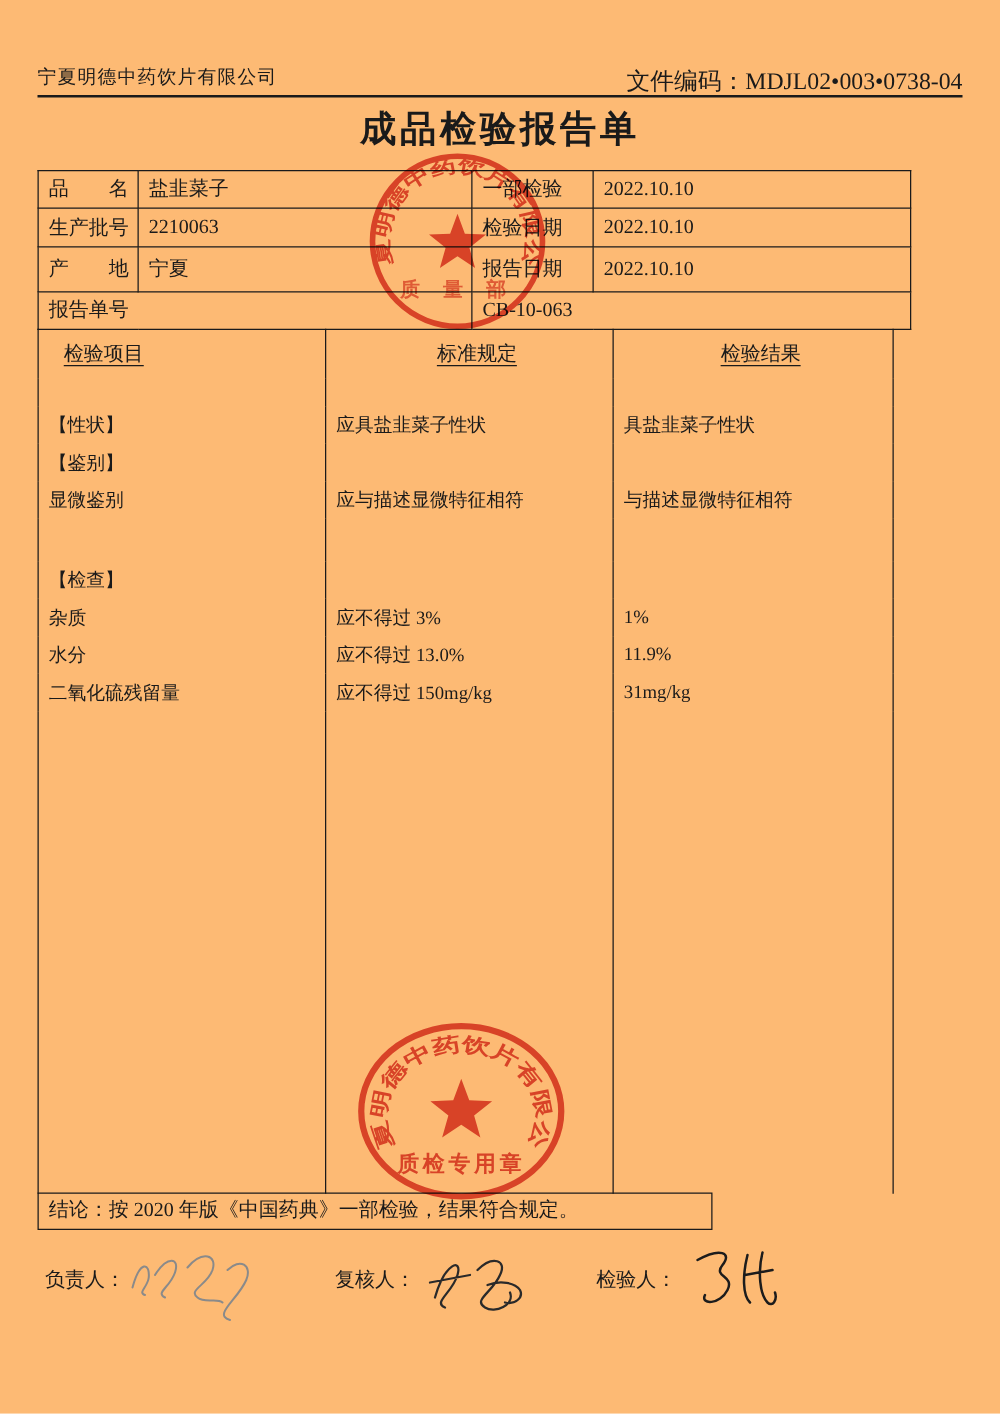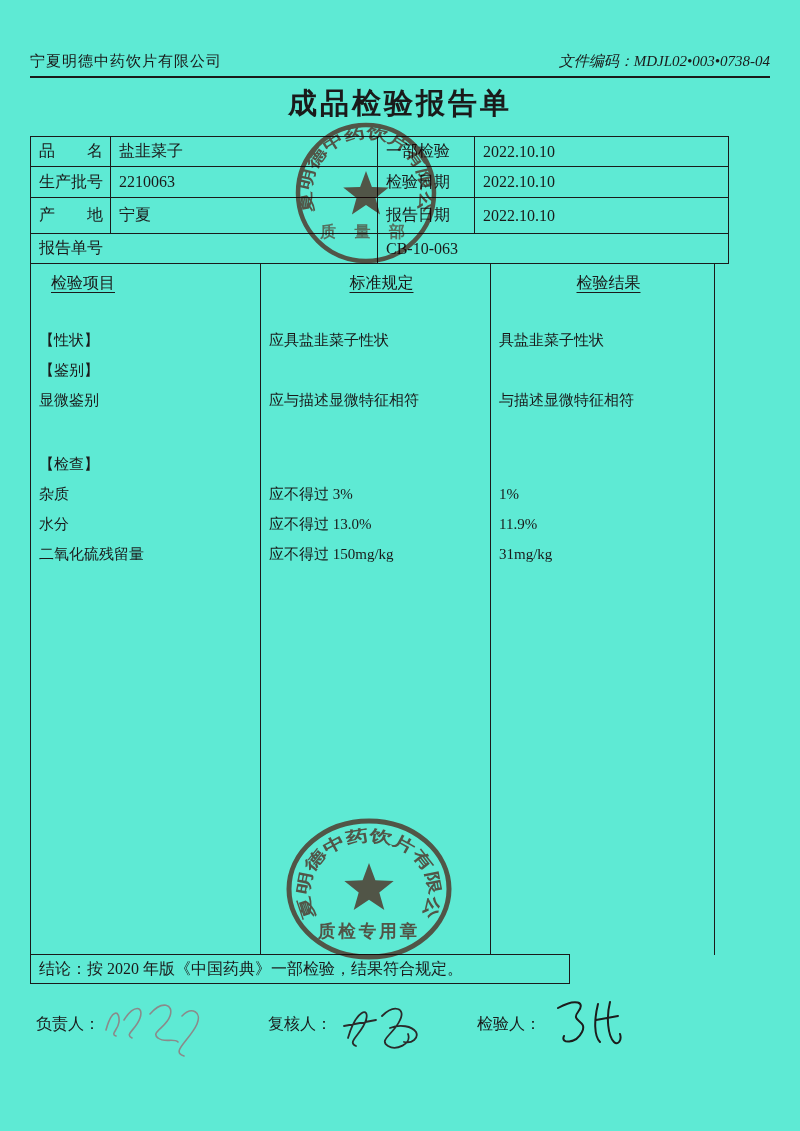--- a/index.html
+++ b/index.html
@@ -4,25 +4,25 @@
 <style>
   * { margin: 0; padding: 0; box-sizing: border-box; }
   html, body { background: #ffffff; }
   body {
     width: 800px; height: 1131px;
     font-family: "Liberation Serif", "DejaVu Serif", serif;
     color: #1a1a1a;
     position: relative;
     overflow: hidden;
   }
-  .page { position: absolute; inset: 0; background: #5eead4; }
+  .page { position: absolute; inset: 0; background: #fdba74; }
 
   
   .hdr-company { position: absolute; left: 30px; top: 52px; font-size: 15px; letter-spacing: 1px; }
-  .hdr-code { position: absolute; right: 30px; top: 52px; font-size: 15px; font-style: italic; }
+  .hdr-code { position: absolute; right: 30px; top: 52px; font-size: 19px; }
   .hdr-rule { position: absolute; left: 30px; top: 76px; width: 740px; height: 2px; background: #1a1a1a; }
   .doc-title {
     position: absolute; left: 0; top: 84px; width: 800px;
     text-align: center; font-size: 29px; font-weight: bold; letter-spacing: 3px;
   }
 
   
   table { border-collapse: collapse; table-layout: fixed; }
   td, th { border: 1px solid #1a1a1a; font-weight: normal; text-align: left; }
 

